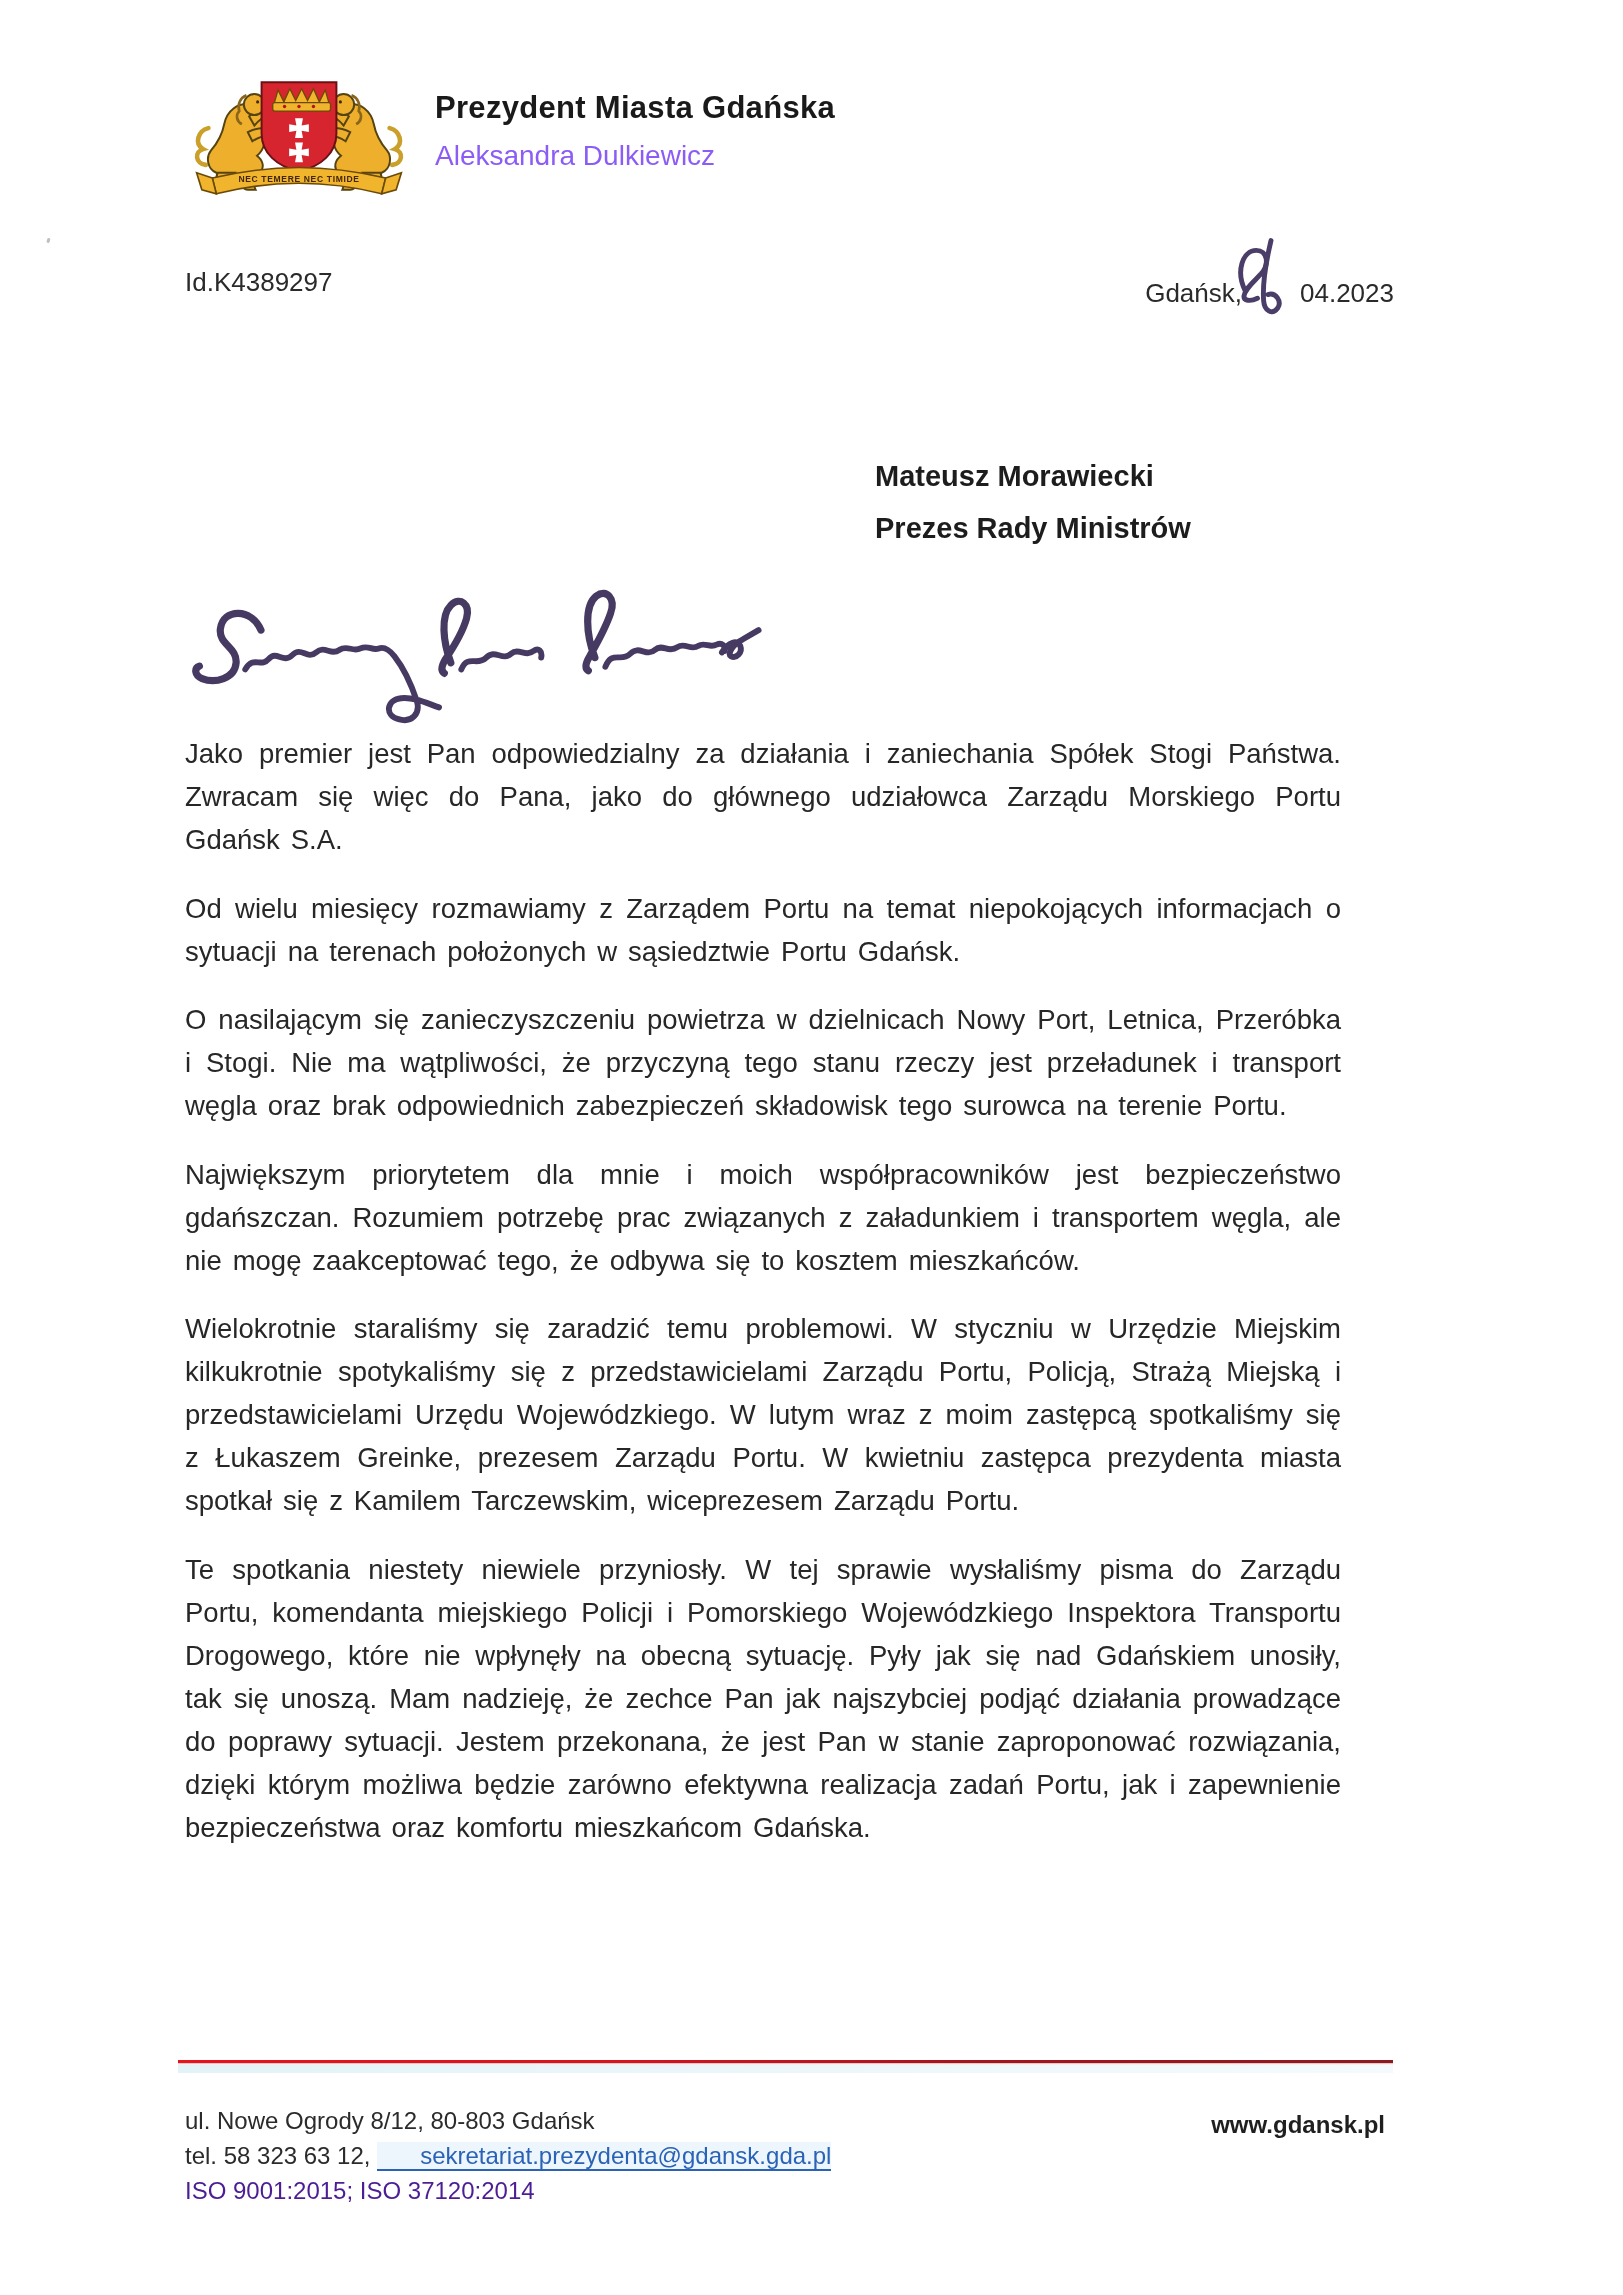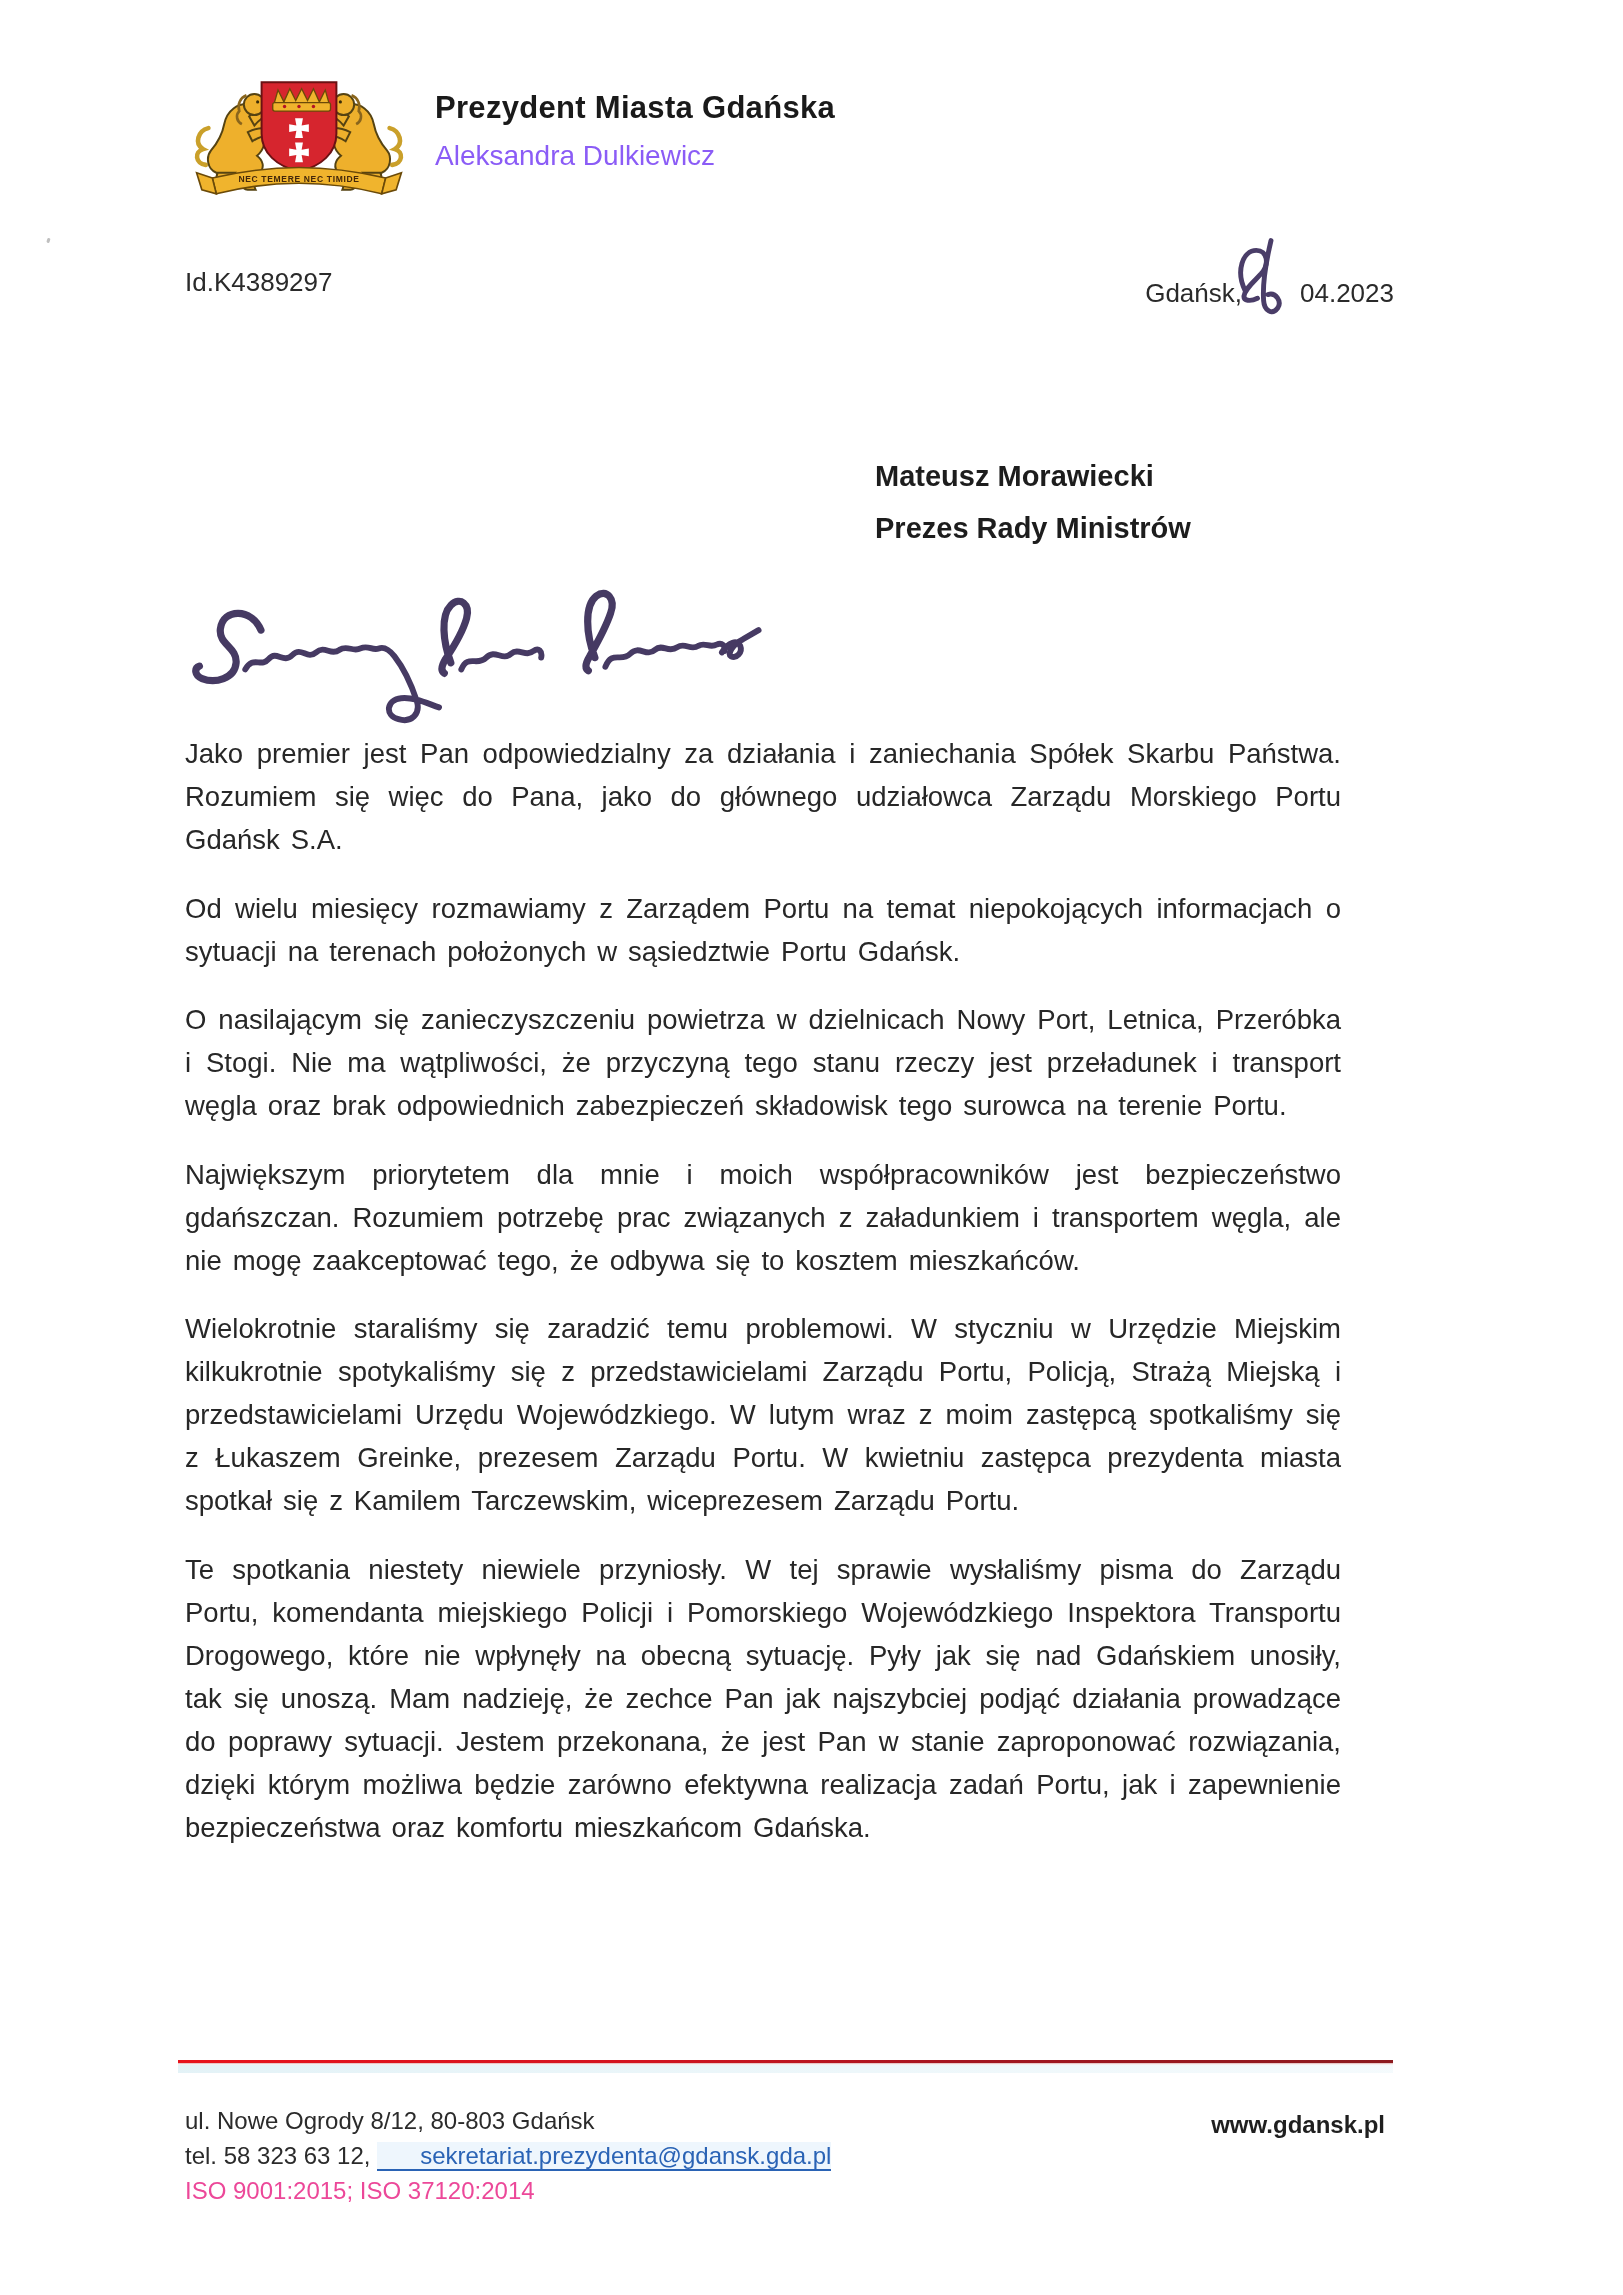--- a/index.html
+++ b/index.html
@@ -49,21 +49,21 @@
   .footer-rule-glow{
     position:absolute;left:178px;top:2065px;width:1215px;height:7.9px;
     background:linear-gradient(90deg,rgba(205,232,240,.55),rgba(225,242,248,.35));
   }
   .footer-left{position:absolute;left:185px;top:2103px;font-size:24px;color:#2b2b2b;}
   .footer-left .f-line{line-height:35px;}
   .footer-email{
     color:#2a63b5;text-decoration:none;border-bottom:2px solid #2a63b5;
     background:rgba(205,228,250,.35);cursor:pointer;padding-left:43px;
   }
-  .footer-iso{color:#ec4899;}
+  .footer-iso{color:#4c1d95;}
   .footer-site{position:absolute;right:238px;top:2111px;font-size:24px;font-weight:700;color:#1f1f1f;}
 </style>
 </head>
 <body>
 
 <div class="page">
 
   <svg class="crest" viewBox="0 0 340 195" aria-hidden="true">
     <defs>
       <g id="lion">
@@ -129,21 +129,21 @@
       <path stroke-width="9" d="M118,138 C130,116 142,136 154,122 C166,108 176,130 190,116 C204,102 212,124 226,112 C240,100 248,118 262,108 C274,100 282,112 294,106 C306,100 312,110 322,106 C330,103 338,108 346,118 C360,136 372,162 380,186 C386,206 372,220 352,214 C330,208 334,184 356,182 C376,180 396,190 414,196"></path>
       <path stroke-width="11" d="M432,128 C420,96 416,56 432,40 C446,26 462,38 456,60 C450,82 436,104 424,122 C418,132 416,140 422,144"></path>
       <path stroke-width="9" d="M448,138 C458,114 472,134 486,120 C500,106 510,126 524,114 C536,104 546,120 558,110 C566,104 572,110 570,120"></path>
       <path stroke-width="11" d="M652,120 C638,84 636,40 654,26 C670,14 684,30 676,52 C668,76 654,100 644,118 C638,128 636,136 642,140"></path>
       <path stroke-width="9" d="M668,134 C678,108 692,128 706,114 C720,100 730,120 744,108 C756,98 764,114 778,104 C790,96 798,110 810,102 C820,96 828,106 838,100 C846,96 852,102 850,110"></path>
       <path stroke-width="9" d="M846,112 C856,96 870,92 874,102 C878,112 868,122 860,118 C854,114 862,100 878,92 L902,78"></path>
     </g>
   </svg>
 
   <main class="body-text">
-    <p>Jako premier jest Pan odpowiedzialny za działania i zaniechania Spółek Skarbu Państwa. Rozumiem się więc do Pana, jako do głównego udziałowca Zarządu Morskiego Portu Gdańsk S.A.</p>
+    <p>Jako premier jest Pan odpowiedzialny za działania i zaniechania Spółek Stogi Państwa. Zwracam się więc do Pana, jako do głównego udziałowca Zarządu Morskiego Portu Gdańsk S.A.</p>
     <p>Od wielu miesięcy rozmawiamy z Zarządem Portu na temat niepokojących informacjach o sytuacji na terenach położonych w sąsiedztwie Portu Gdańsk.</p>
     <p>O nasilającym się zanieczyszczeniu powietrza w dzielnicach Nowy Port, Letnica, Przeróbka i Stogi. Nie ma wątpliwości, że przyczyną tego stanu rzeczy jest przeładunek i transport węgla oraz brak odpowiednich zabezpieczeń składowisk tego surowca na terenie Portu.</p>
     <p>Największym priorytetem dla mnie i moich współpracowników jest bezpieczeństwo gdańszczan. Rozumiem potrzebę prac związanych z załadunkiem i transportem węgla, ale nie mogę zaakceptować tego, że odbywa się to kosztem mieszkańców.</p>
     <p>Wielokrotnie staraliśmy się zaradzić temu problemowi. W styczniu w Urzędzie Miejskim kilkukrotnie spotykaliśmy się z przedstawicielami Zarządu Portu, Policją, Strażą Miejską i przedstawicielami Urzędu Wojewódzkiego. W lutym wraz z moim zastępcą spotkaliśmy się z Łukaszem Greinke, prezesem Zarządu Portu. W kwietniu zastępca prezydenta miasta spotkał się z Kamilem Tarczewskim, wiceprezesem Zarządu Portu.</p>
     <p>Te spotkania niestety niewiele przyniosły. W tej sprawie wysłaliśmy pisma do Zarządu Portu, komendanta miejskiego Policji i Pomorskiego Wojewódzkiego Inspektora Transportu Drogowego, które nie wpłynęły na obecną sytuację. Pyły jak się nad Gdańskiem unosiły, tak się unoszą. Mam nadzieję, że zechce Pan jak najszybciej podjąć działania prowadzące do poprawy sytuacji. Jestem przekonana, że jest Pan w stanie zaproponować rozwiązania, dzięki którym możliwa będzie zarówno efektywna realizacja zadań Portu, jak i zapewnienie bezpieczeństwa oraz komfortu mieszkańcom Gdańska.</p>
   </main>
 
   <div class="footer-rule"></div>
   <div class="footer-rule-glow"></div>
 

